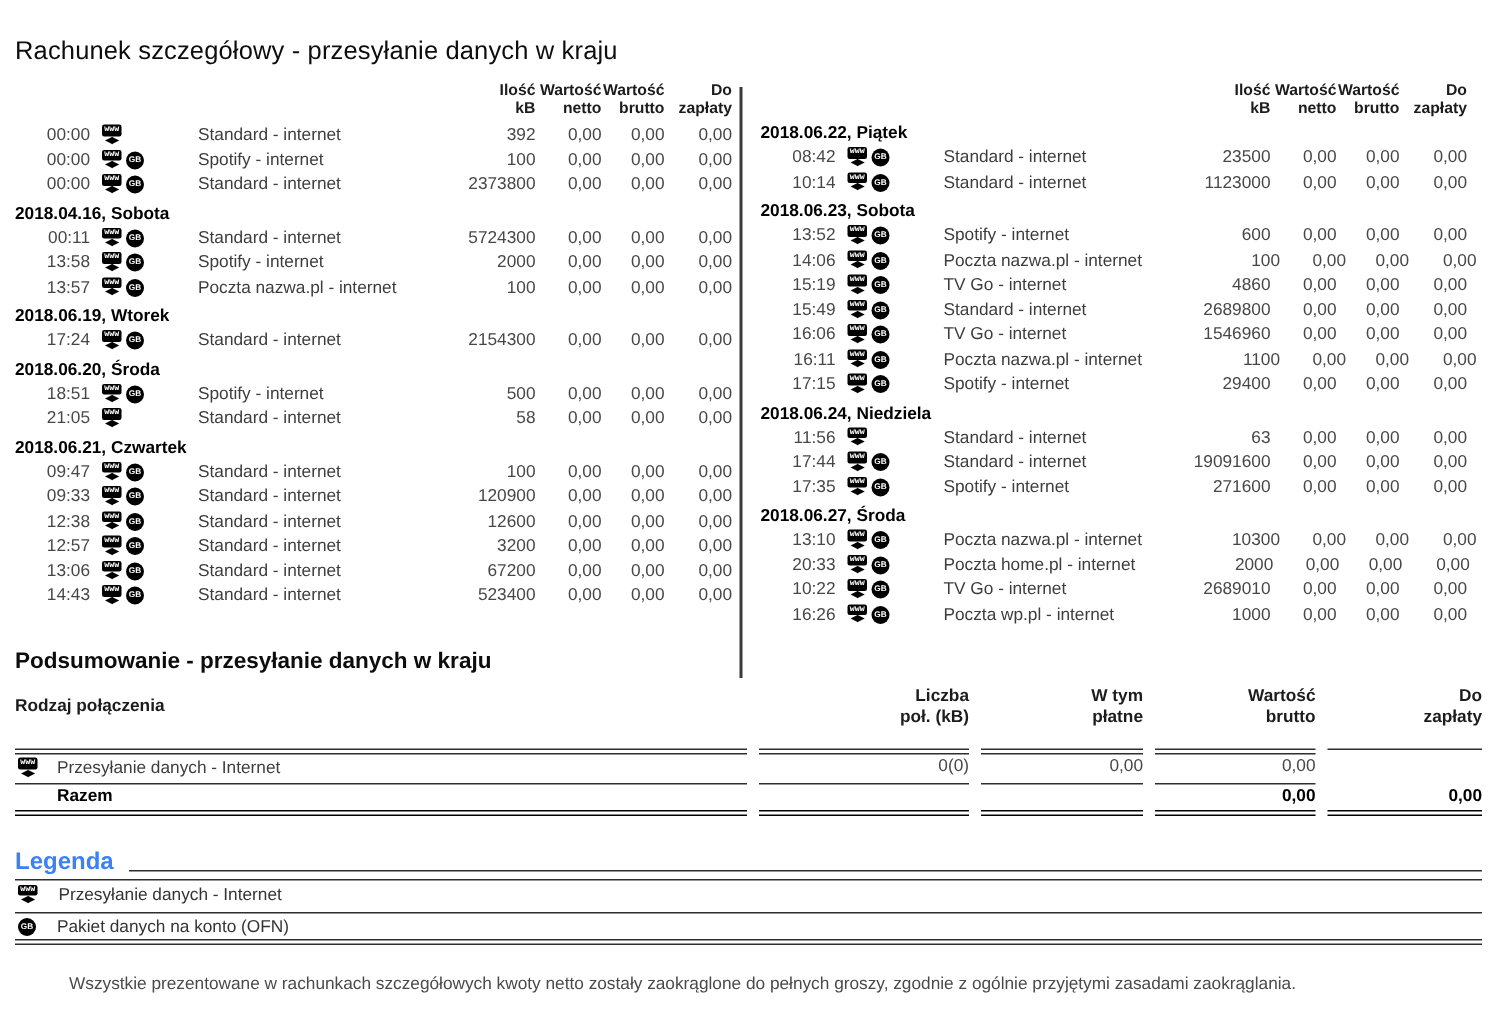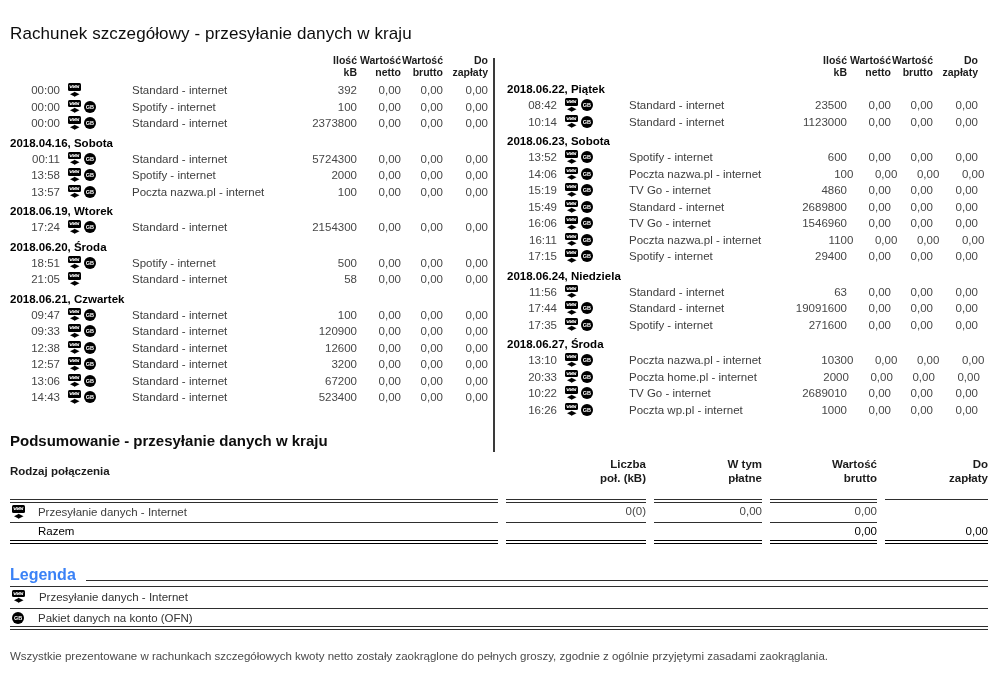--- a/index.html
+++ b/index.html
@@ -58,37 +58,37 @@
     border-bottom:1.5px solid #2e2e2e; padding-bottom:14px;
   }
   .sum-headers .num { text-align:right; }
   .sum-row { margin-top:2px; }
   .sum-row > div {
     border-top:1px solid #2e2e2e; border-bottom:1px solid #2e2e2e;
     font-size:11.5px; color:#474747; padding:2px 0 3px;
   }
   .sum-row .num { text-align:right; }
   .sum-row .label-cell { display:flex; align-items:center; gap:13px; padding-left:2px; color:#3d3d3d; }
-  .sum-total > div { border-bottom:4px double #000; font-size:11.5px; font-weight:normal; color:#000; padding:2px 0 3px; }
+  .sum-total > div { border-bottom:4px double #000; font-size:11.5px; font-weight:bold; color:#000; padding:2px 0 3px; }
   .sum-total .label-cell { padding-left:28px; }
   .sum-total .num { text-align:right; }
 
   
   .legend { margin-top:22px; }
   .legend-head { display:flex; align-items:flex-end; gap:10px; }
   .legend-title { font-size:16px; font-weight:bold; color:#3b82f6; line-height:18px; }
   .legend-head-rule { flex:1; border-bottom:1.5px solid #2e2e2e; margin-bottom:3px; }
   .legend-row {
     display:flex; align-items:center; gap:14px;
     border-top:1.5px solid #2e2e2e; margin-top:2px;
     padding:2.5px 0 2.5px 2px; font-size:11.5px; color:#333;
   }
   .legend-row.last { border-bottom:4px double #2e2e2e; }
 
-  .footer-note { margin-top:20px; font-size:11.5px; color:#4a4a4a; }
+  .footer-note { margin-top:20px; font-size:11.5px; color:#4a4a4a;margin-left:36px; }
 </style>
 </head>
 <body>
 
 <div class="page">
 
   <div class="main-title">Rachunek szczegółowy - przesyłanie danych w kraju</div>
 
   <div class="detail-wrap">
     <div class="v-divider"></div>

